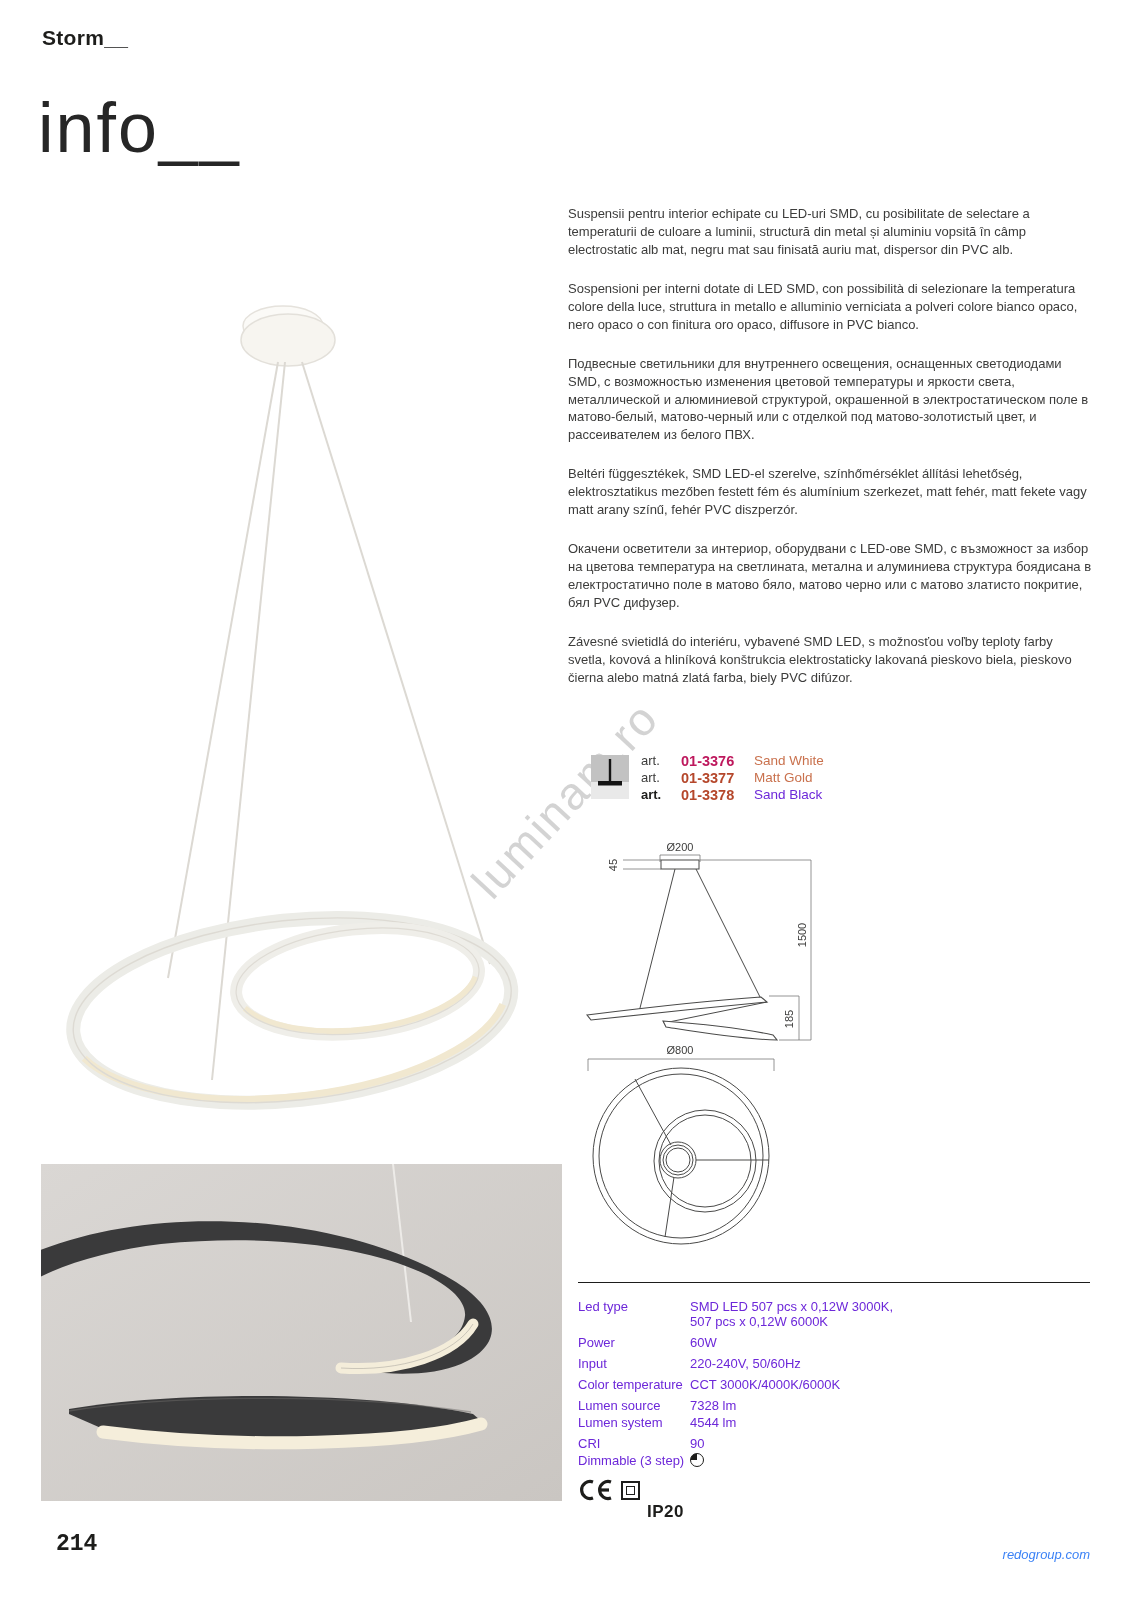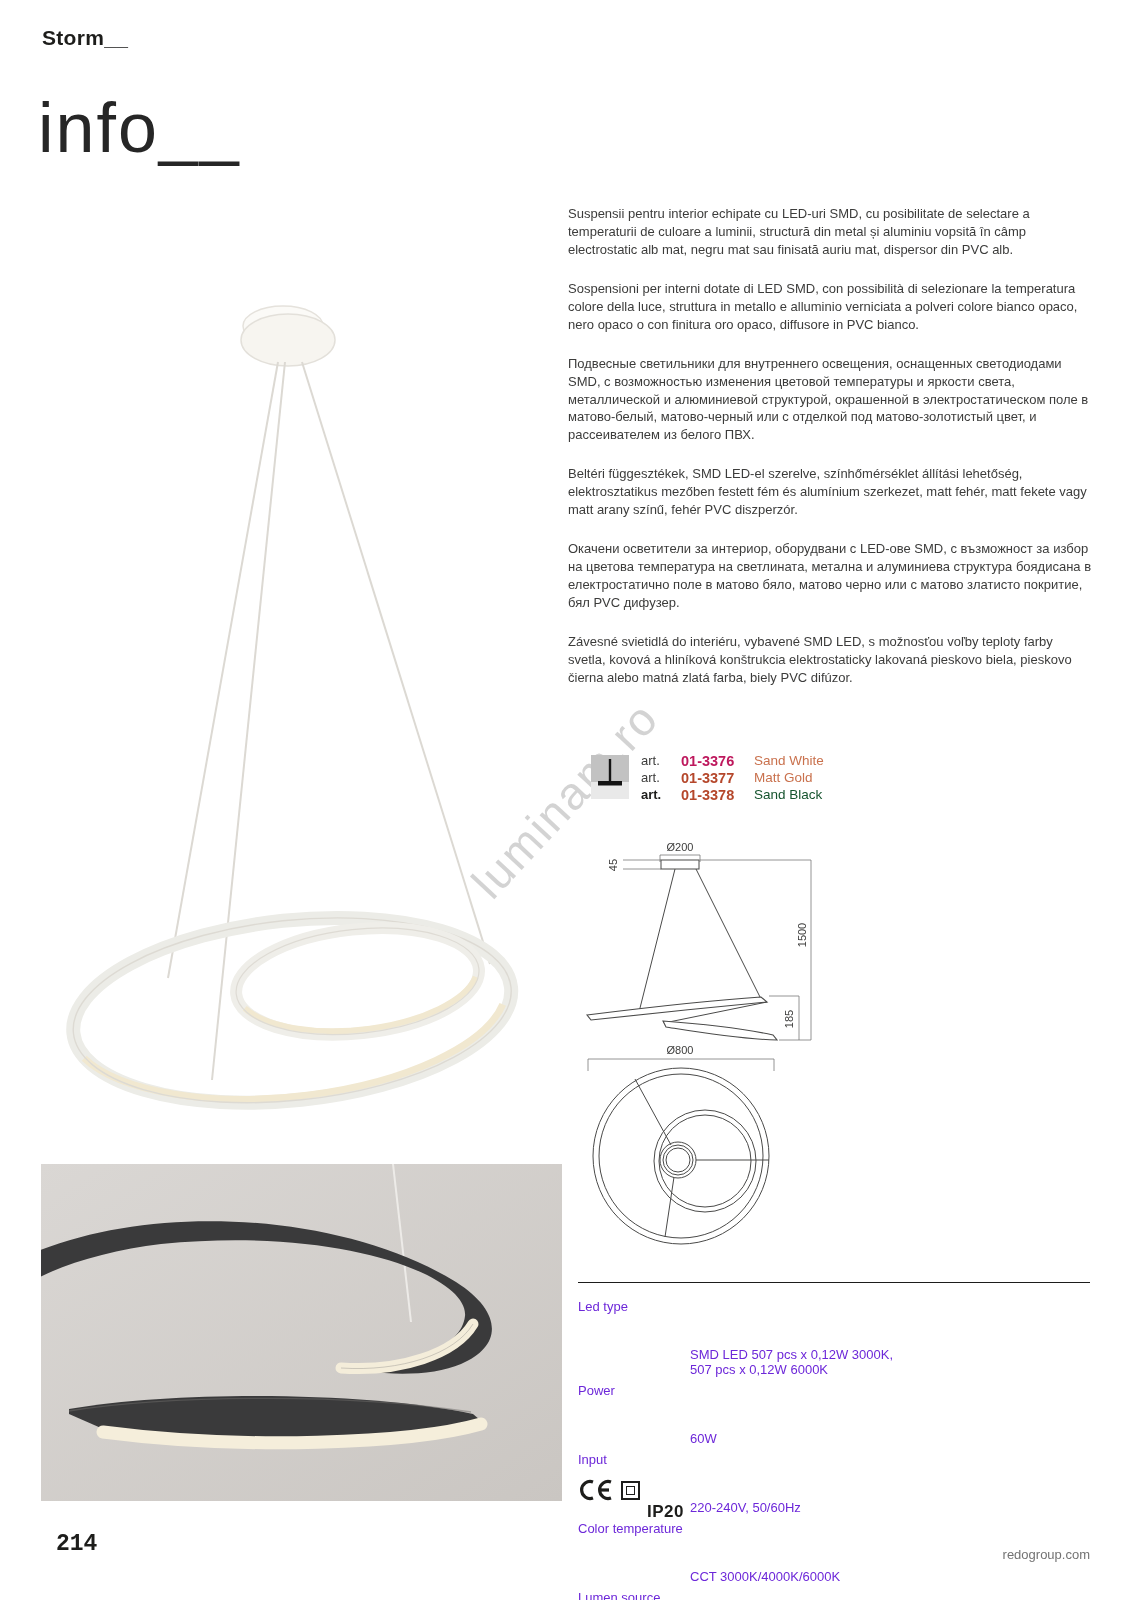--- a/index.html
+++ b/index.html
@@ -29,31 +29,31 @@
   .draw{z-index:3;}
   .draw text{font-family:"Liberation Sans",sans-serif; font-size:11px; fill:#3c3c3b;}
   .draw .ln{fill:none; stroke:#4a4a49; stroke-width:1;}
   .draw .thin{fill:none; stroke:#7a7a79; stroke-width:.8;}
   .draw .blade{fill:#ffffff; stroke:#4a4a49; stroke-width:1.1;}
   
   .specs{left:578px; top:1282px; width:512px; border-top:1.5px solid #1d1d1b; padding-top:10px; z-index:3;}
   .spec-row{display:flex; font-size:13px; color:#6d28d9; margin-top:6px;}
   .spec-row.tight{margin-top:2px;}
   .spec-row .s-label{width:112px; flex:0 0 112px;}
-  .spec-row .s-value{flex:1;margin-top:48px;}
+  .spec-row .s-value{flex:1;}
   .dim-icon{display:inline-block; width:14px; height:14px; border-radius:50%;
     border:1.6px solid #1d1d1b; box-sizing:border-box;
     background:conic-gradient(from 268deg, #1d1d1b 0 92deg, #ffffff 92deg 360deg);}
   .marks{left:578px; top:1458px; display:flex; align-items:center; gap:7px; z-index:3;}
   .classii{width:15px; height:15px; border:2px solid #1d1d1b; display:flex; align-items:center; justify-content:center;}
   .classii .inner{width:7px; height:7px; border:1.6px solid #1d1d1b;}
   .ip{font-size:17px; font-weight:700; letter-spacing:.5px;margin-top:44px;}
   
   .pagenum{left:56px; top:1531px; font-size:23px; font-weight:700; z-index:3;font-family:Liberation Mono, monospace;}
-  .site{right:41px; top:1547px; font-size:13px; color:#737373; z-index:3;}
+  .site{right:41px; top:1547px; font-size:13px; color:#3b82f6; z-index:3;font-style:italic;}
   
   .photo{z-index:1;}
 </style>
 </head>
 <body>
 
 <div class="page">
 
   <div class="abs brand">Storm__</div>
   <div class="abs info-title">info__</div>
@@ -99,21 +99,21 @@
       <span class="a-finish" style="color:#c9714d">Sand White</span>
     </div>
     <div class="art-row">
       <span class="a-label">art.</span>
       <span class="a-code" style="color:#b5472b">01-3377</span>
       <span class="a-finish" style="color:#c9714d">Matt Gold</span>
     </div>
     <div class="art-row">
       <span class="a-label" style="font-weight:700;color:#1d1d1b">art.</span>
       <span class="a-code" style="color:#b5472b">01-3378</span>
-      <span class="a-finish" style="color:#14532d">Sand Black</span>
+      <span class="a-finish" style="color:#6d28d9">Sand Black</span>
     </div>
   </div>
 
   <svg class="abs draw" style="left:575px; top:818px;" width="242" height="232" viewBox="0 0 242 232">
     <text x="105" y="33" text-anchor="middle">Ø200</text>
     <polyline class="thin" points="85,44 85,37 125,37 125,44"></polyline>
     <rect class="ln" x="86" y="42" width="38" height="9" fill="#fff"></rect>
     <line class="thin" x1="48" y1="42" x2="86" y2="42"></line>
     <line class="thin" x1="48" y1="51" x2="86" y2="51"></line>
     <text transform="translate(42,47) rotate(-90)" text-anchor="middle">45</text>

